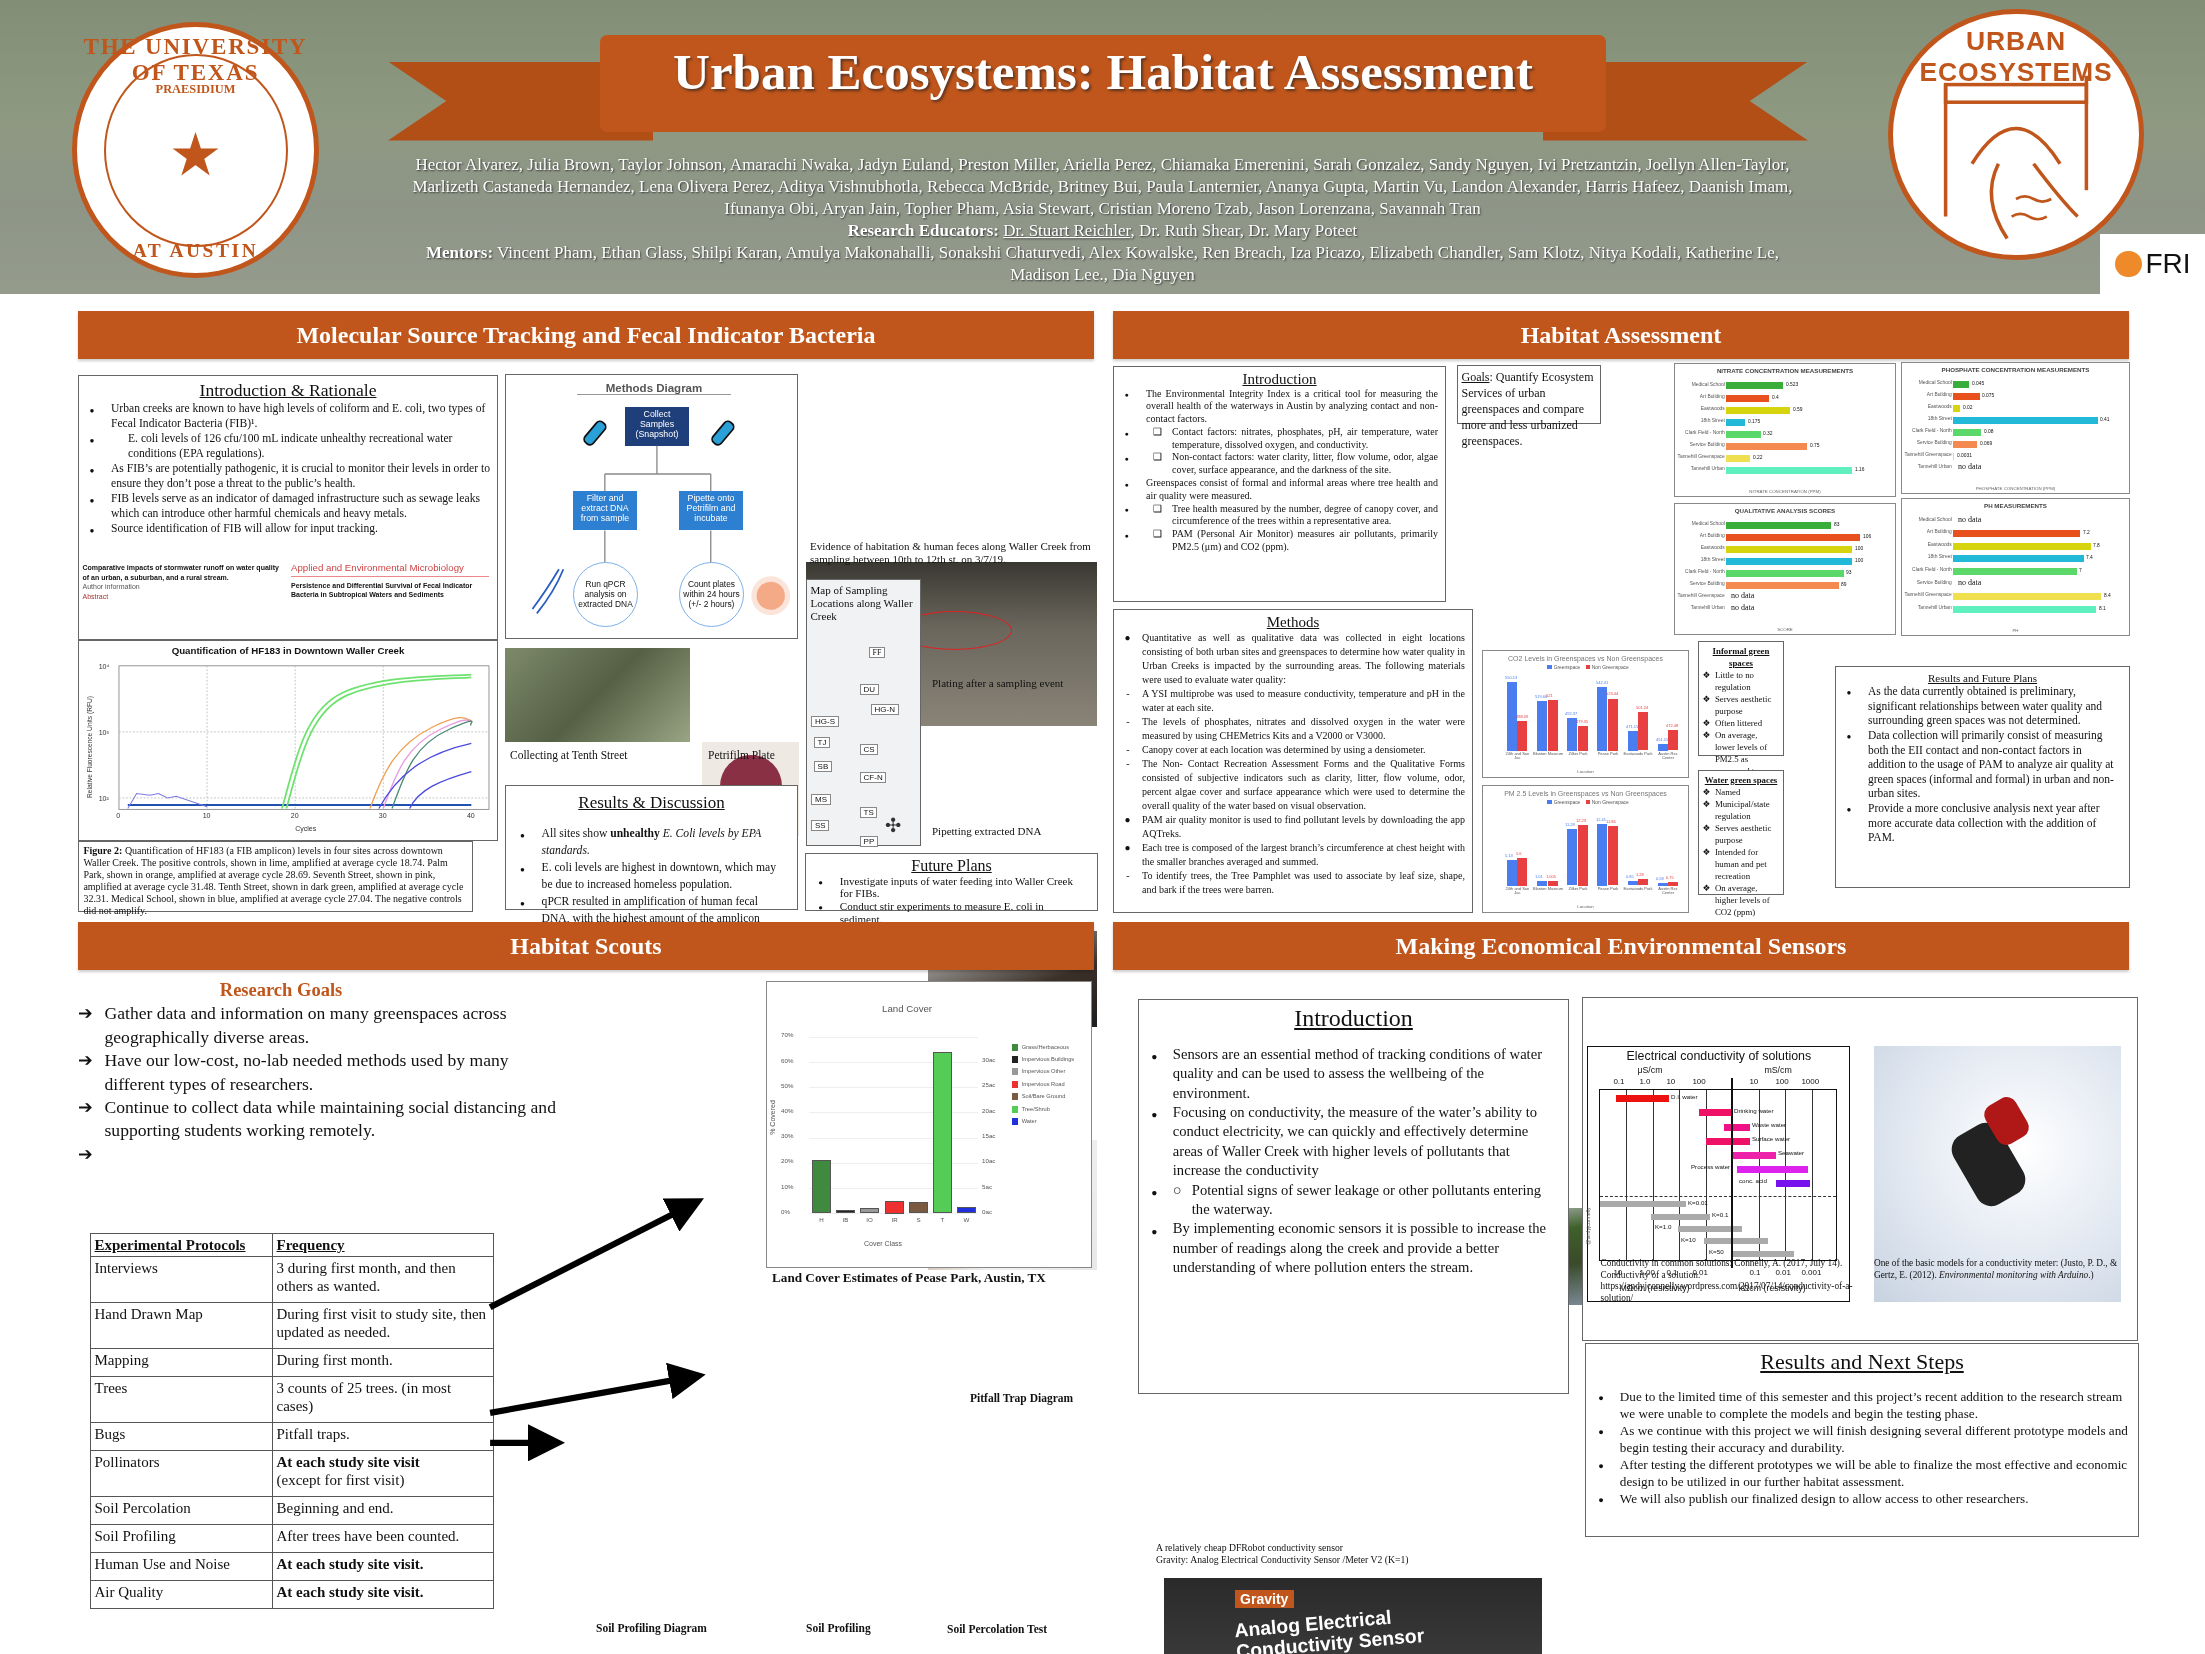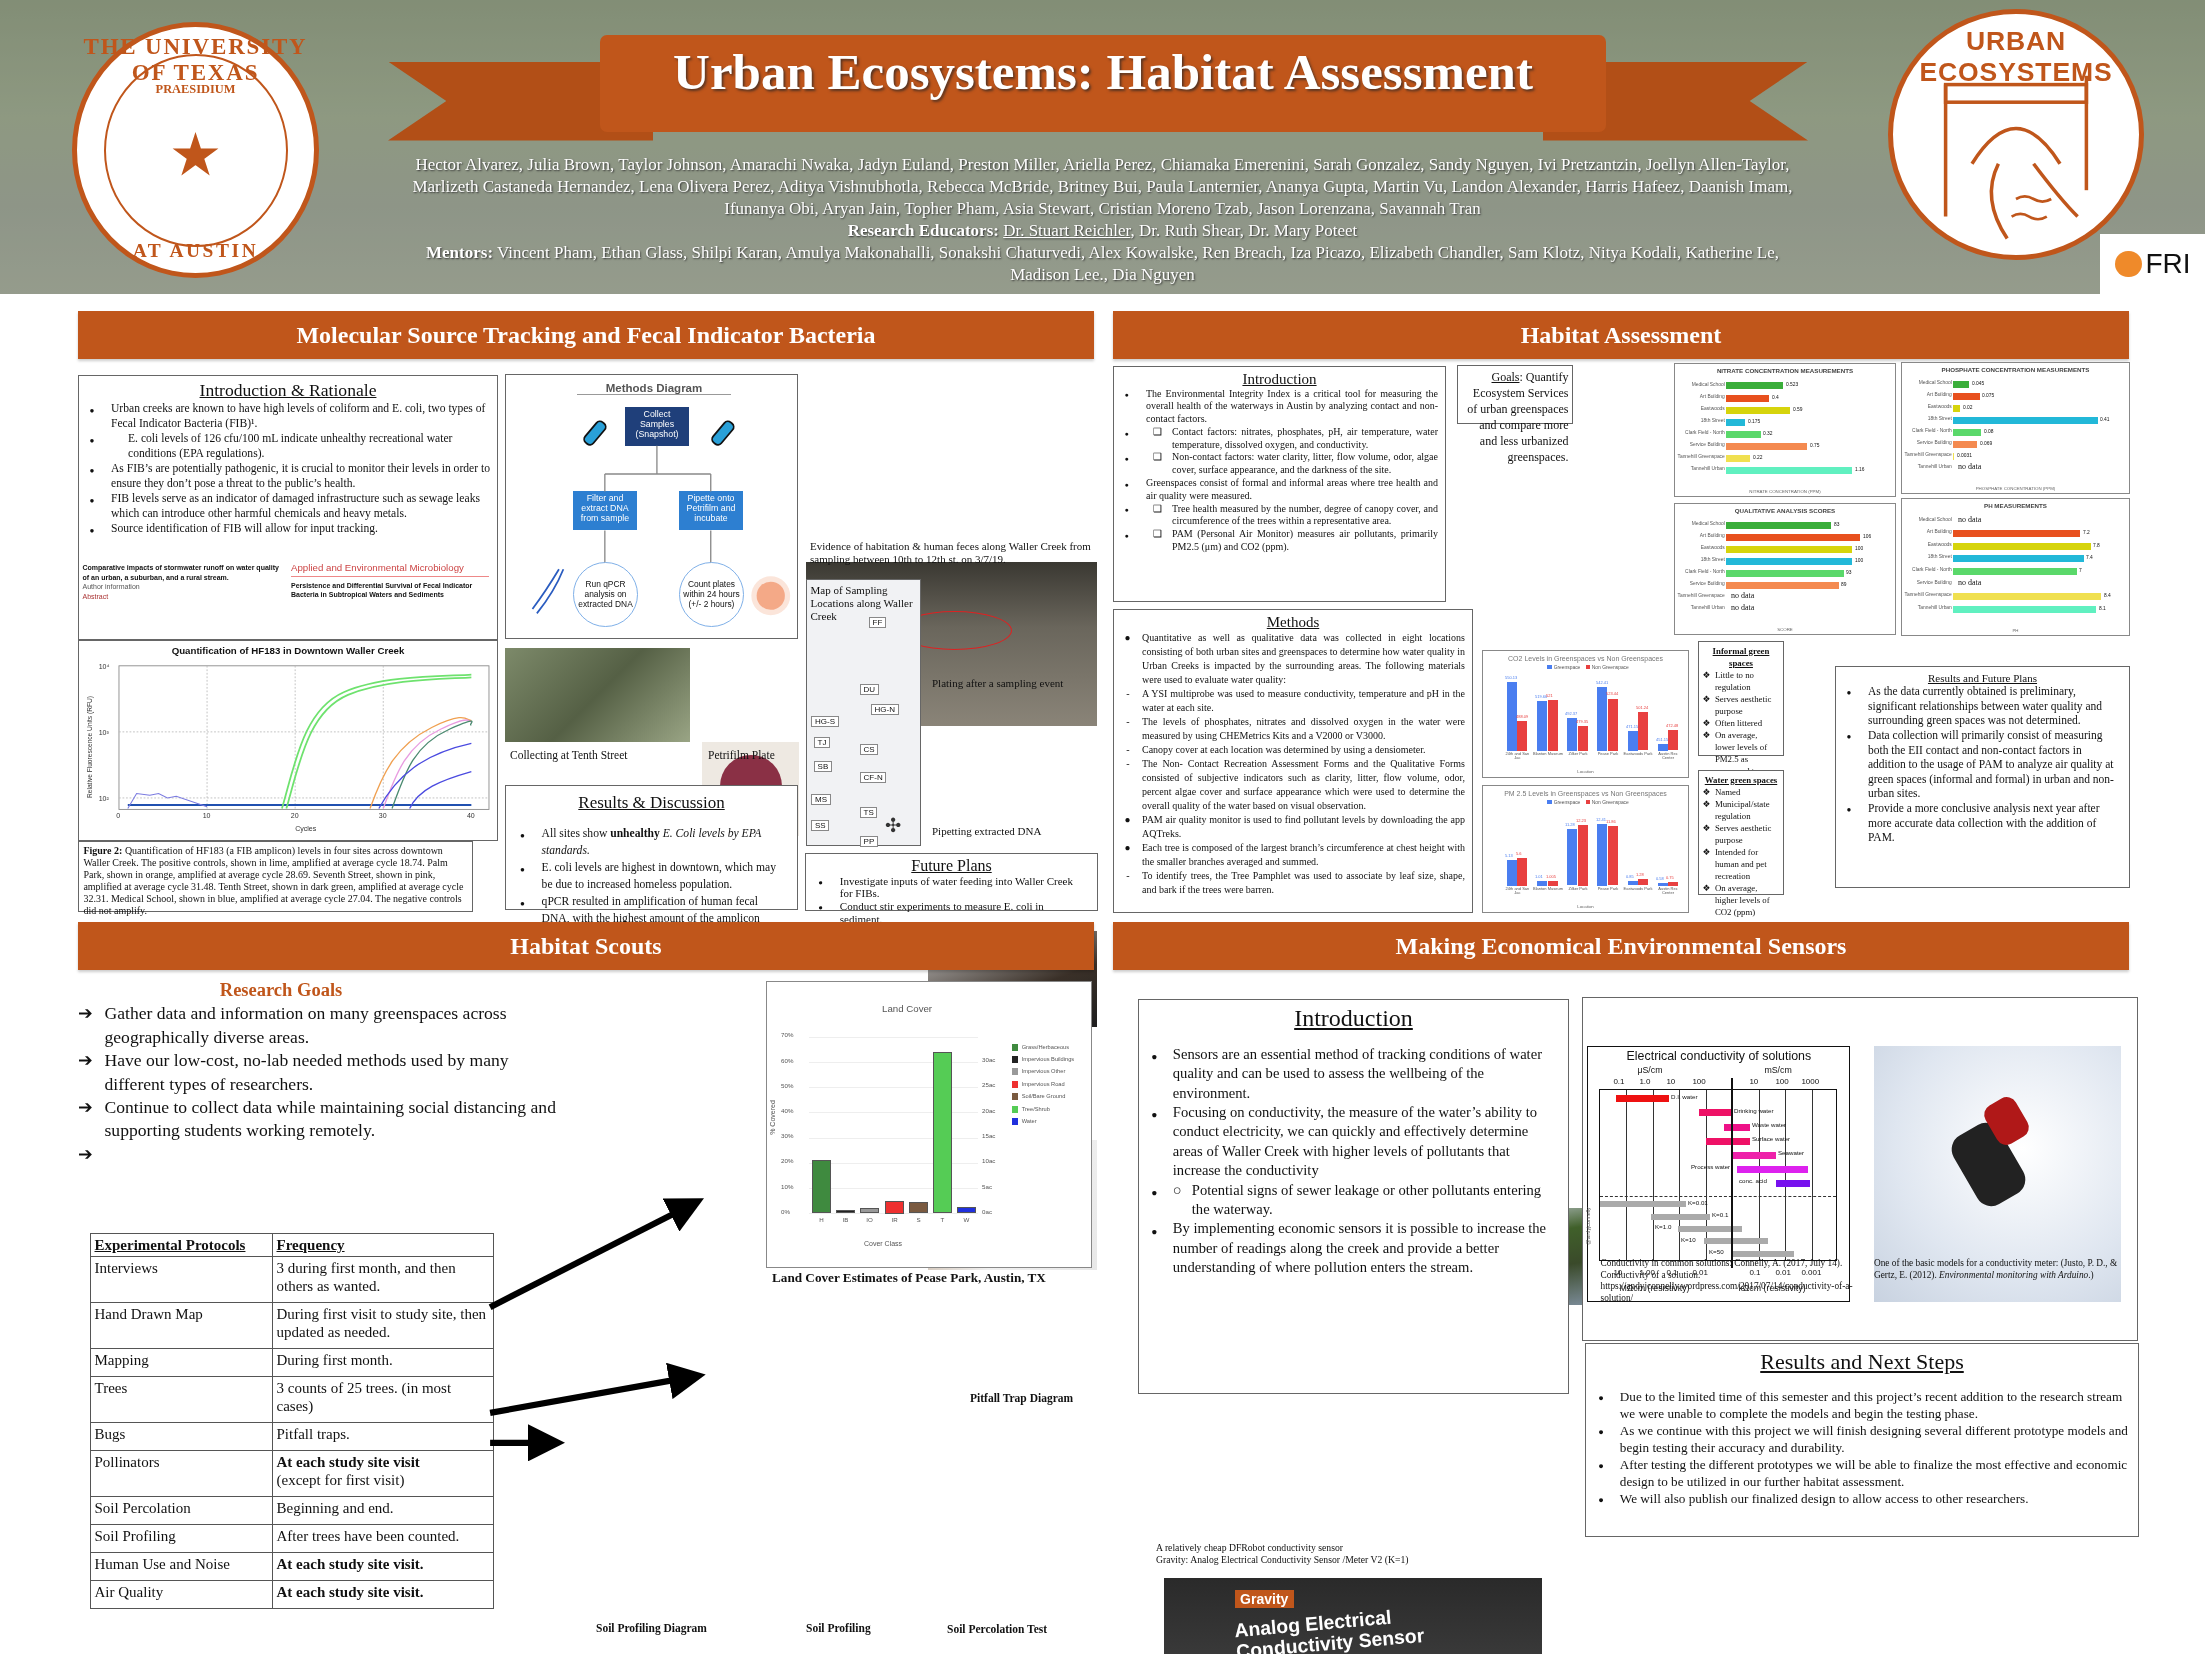--- a/index.html
+++ b/index.html
@@ -195,21 +195,21 @@
 </div>
 
 <div class="abs img" style="left:806px;top:374px;width:291px;height:164px;background:linear-gradient(180deg,#3a3832,#6a665c 40%,#8a8478)">
   <div style="position:absolute;left:91px;top:49px;width:115px;height:39px;border:1.8px solid #d22;border-radius:50%"></div>
 </div>
 <div class="abs cap" style="left:810px;top:540px;width:291px;font-size:11px;line-height:13.2px">Evidence of habitation &amp; human feces along Waller Creek from sampling between 10th to 12th st. on 3/7/19.</div>
 
 <div class="abs box" style="left:806px;top:579px;width:115px;height:267px;background:#f1f2f4;padding:3.5px">
   <div style="font-size:11px;line-height:13.2px">Map of Sampling Locations along Waller Creek</div>
   <div id="map-sites">
-      <div style="position:absolute;left:62px;top:37px;font-family:Liberation Sans, sans-serif;font-size:8px;border:0.9px solid #888;background:#fff;padding:0 2.6px">FF</div>
+      <div style="position:absolute;left:62px;top:67px;font-family:Liberation Serif, serif;font-size:8px;border:0.9px solid #888;background:#fff;padding:0 2.6px">FF</div>
       <div style="position:absolute;left:53px;top:104px;font-family:'Liberation Sans',sans-serif;font-size:8px;border:0.9px solid #888;background:#fff;padding:0 2.6px">DU</div>
       <div style="position:absolute;left:64px;top:124px;font-family:'Liberation Sans',sans-serif;font-size:8px;border:0.9px solid #888;background:#fff;padding:0 2.6px">HG-N</div>
       <div style="position:absolute;left:4.4px;top:136px;font-family:'Liberation Sans',sans-serif;font-size:8px;border:0.9px solid #888;background:#fff;padding:0 2.6px">HG-S</div>
       <div style="position:absolute;left:7px;top:157px;font-family:'Liberation Sans',sans-serif;font-size:8px;border:0.9px solid #888;background:#fff;padding:0 2.6px">TJ</div>
       <div style="position:absolute;left:53px;top:164px;font-family:'Liberation Sans',sans-serif;font-size:8px;border:0.9px solid #888;background:#fff;padding:0 2.6px">CS</div>
       <div style="position:absolute;left:7px;top:181px;font-family:'Liberation Sans',sans-serif;font-size:8px;border:0.9px solid #888;background:#fff;padding:0 2.6px">SB</div>
       <div style="position:absolute;left:53px;top:192px;font-family:'Liberation Sans',sans-serif;font-size:8px;border:0.9px solid #888;background:#fff;padding:0 2.6px">CF-N</div>
       <div style="position:absolute;left:4.4px;top:214px;font-family:'Liberation Sans',sans-serif;font-size:8px;border:0.9px solid #888;background:#fff;padding:0 2.6px">MS</div>
       <div style="position:absolute;left:53px;top:227px;font-family:'Liberation Sans',sans-serif;font-size:8px;border:0.9px solid #888;background:#fff;padding:0 2.6px">TS</div>
       <div style="position:absolute;left:4.4px;top:240px;font-family:'Liberation Sans',sans-serif;font-size:8px;border:0.9px solid #888;background:#fff;padding:0 2.6px">SS</div>
@@ -255,21 +255,21 @@
     <div style="position:relative;padding-left:21px"><span style="position:absolute;left:5.3px">-</span><span>A YSI multiprobe was used to measure conductivity, temperature and pH in the water at each site.</span></div>
     <div style="position:relative;padding-left:21px"><span style="position:absolute;left:5.3px">-</span><span>The levels of phosphates, nitrates and dissolved oxygen in the water were measured by using CHEMetrics Kits and a V2000 or V3000.</span></div>
     <div style="position:relative;padding-left:21px"><span style="position:absolute;left:5.3px">-</span><span>Canopy cover at each location was determined by using a densiometer.</span></div>
     <div style="position:relative;padding-left:21px"><span style="position:absolute;left:5.3px">-</span><span>The Non- Contact Recreation Assessment Forms and the Qualitative Forms consisted of subjective indicators such as clarity, litter, flow volume, odor, percent algae cover and surface appearance which were used to determine the overall quality of the water based on visual observation.</span></div>
     <div style="position:relative;padding-left:21px"><span style="position:absolute;left:3.5px">●</span><span>PAM air quality monitor is used to find pollutant levels by downloading the app AQTreks.</span></div>
     <div style="position:relative;padding-left:21px"><span style="position:absolute;left:3.5px">●</span><span>Each tree is composed of the largest branch’s circumference at chest height with the smaller branches averaged and summed.</span></div>
     <div style="position:relative;padding-left:21px"><span style="position:absolute;left:5.3px">-</span><span>To identify trees, the Tree Pamphlet was used to associate by leaf size, shape, and bark if the trees were barren.</span></div>
   </div>
 </div>
 
-<div class="abs box" style="left:1457px;top:365px;width:116px;height:59px;padding:2.6px 3.5px;font-size:12px;line-height:16px;text-align:right">
+<div class="abs box" style="left:1457px;top:365px;width:144px;height:59px;padding:2.6px 3.5px;font-size:12px;line-height:16px;text-align:left">
   <u>Goals</u><span>: Quantify Ecosystem Services of urban greenspaces and compare more and less urbanized greenspaces.</span>
 </div>
 <div class="abs img" style="left:1463px;top:426px;width:106px;height:95px;background:linear-gradient(160deg,#9a9a8a,#587040 40%,#6a6048 70%,#aaa)"></div>
 <div class="abs img" style="left:1484px;top:535px;width:124px;height:97px;background:linear-gradient(170deg,#c0c8d0,#40602a 30%,#3a4a2a 60%,#8090a0)"></div>
 
 <div id="hchart-nitrate" class="abs chartbox" style="left:1674px;top:363px;width:222px;height:134px">
     <div style="position:absolute;top:2.6px;width:100%;text-align:center;font-family:'Liberation Sans',sans-serif;font-size:6.2px;font-weight:bold;color:#444">NITRATE CONCENTRATION MEASUREMENTS</div>
     <div style="position:absolute;left:1.8px;width:48px;top:17.5px;text-align:right;font-family:'Liberation Sans',sans-serif;font-size:4.9px;color:#555">Medical School</div>
     <div style="position:absolute;left:51px;top:18.4px;width:57px;height:7px;background:#3aae3a"></div>
     <div style="position:absolute;left:111px;top:18.4px;font-family:'Liberation Sans',sans-serif;font-size:4.9px">0.523</div>

